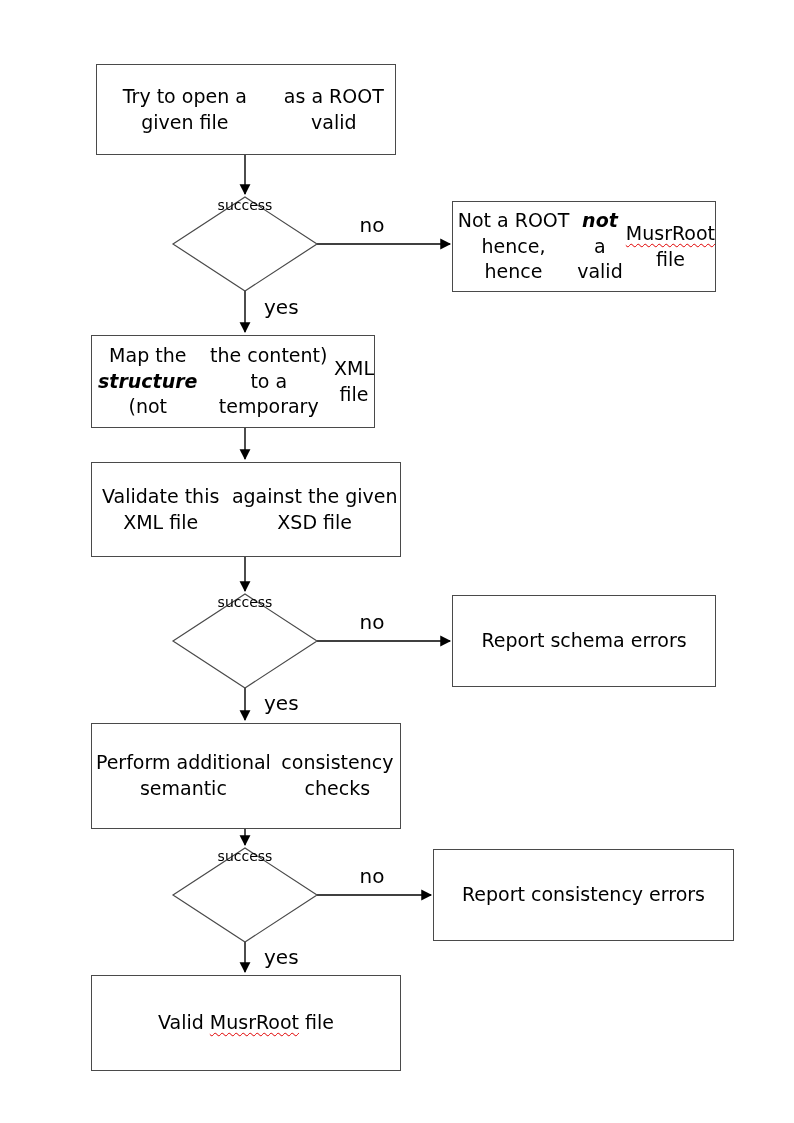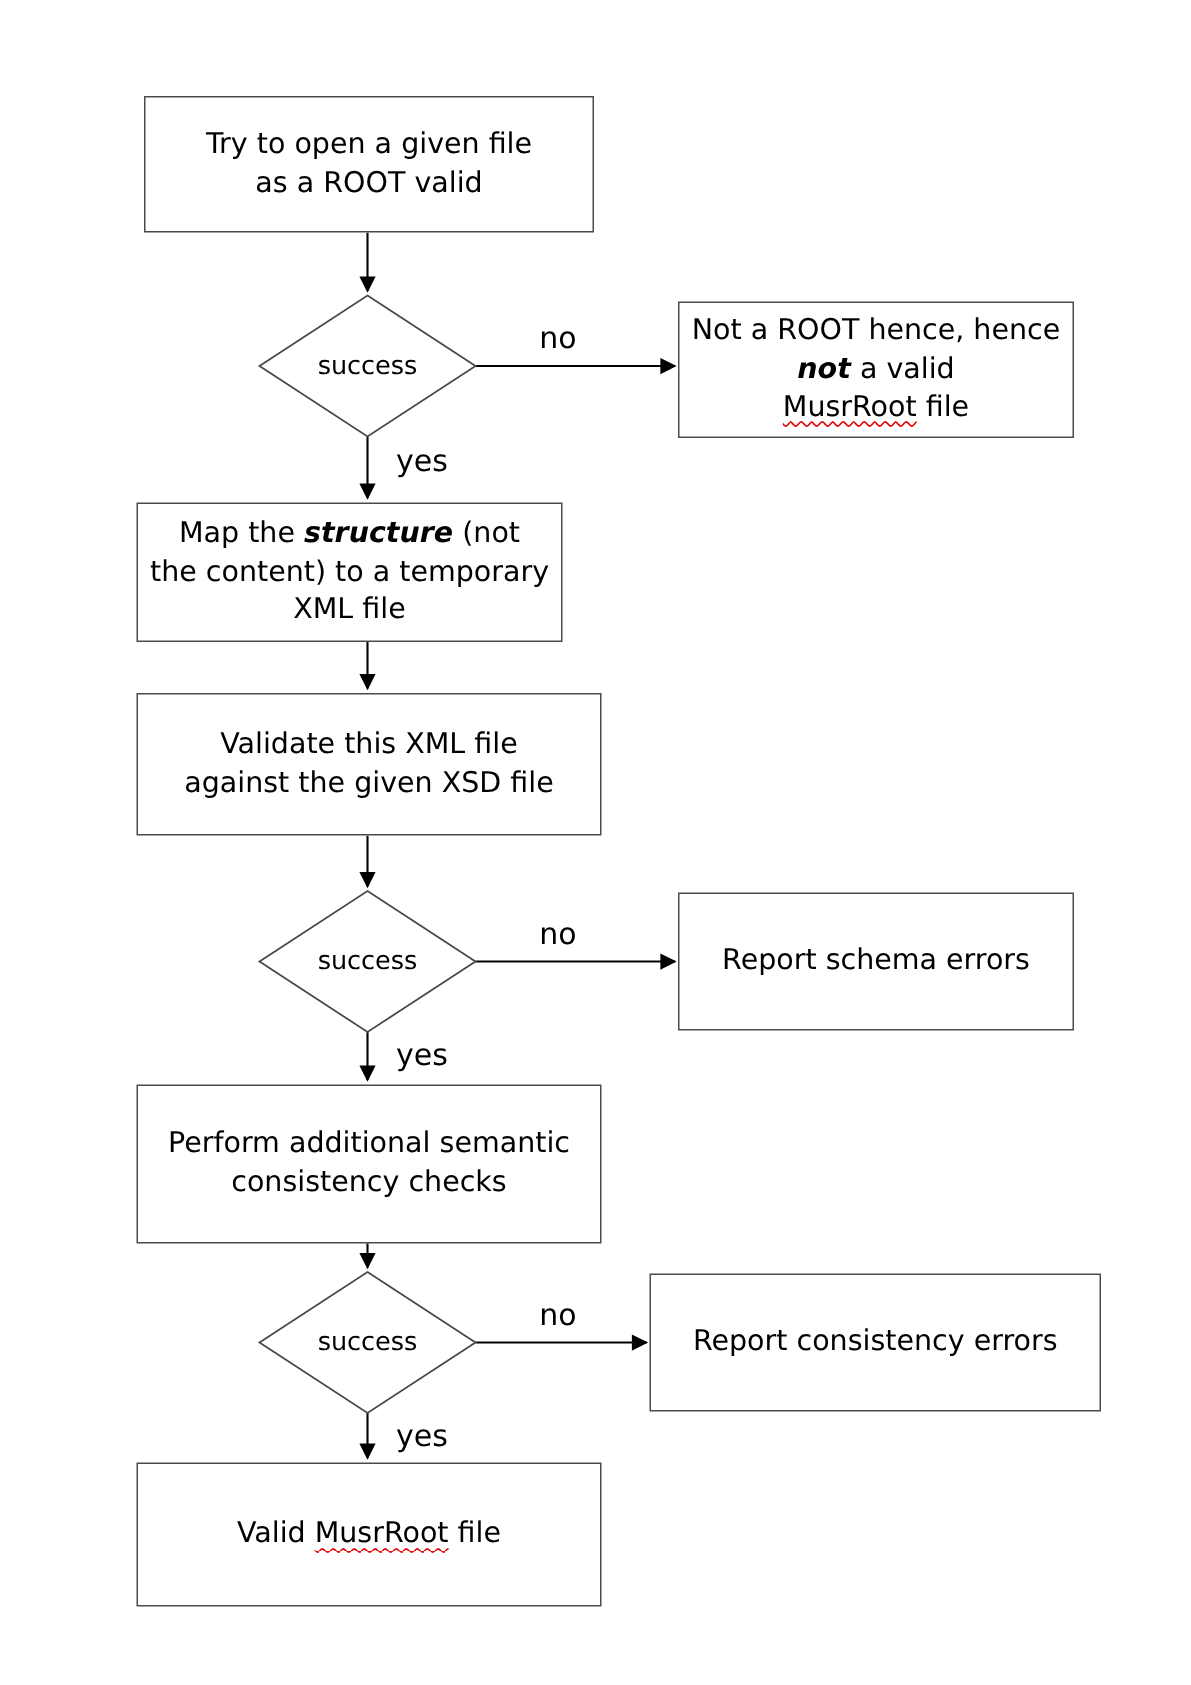--- a/index.html
+++ b/index.html
@@ -16,33 +16,32 @@
     position: absolute;
     left: 0; top: 0;
     pointer-events: none;
   }
   .node {
     position: absolute;
     box-sizing: border-box;
     border: 1px solid #4a4a4a;
     background: #ffffff;
     display: flex;
-    flex-direction: column;
+    flex-direction: row;
     align-items: center;
     justify-content: center;
     text-align: center;
     font-size: 19px;
     line-height: 1.35;
   }
   .diamond-label {
     position: absolute;
     display: flex;
-    align-items: center;
     justify-content: center;
-    font-size: 17px;
+    font-size: 14px;
   }
   .edge-label {
     position: absolute;
     font-size: 20px;
   }
   .edge-label.centered { text-align: center; }
   .emph { font-weight: bold; font-style: italic; }
   .spell {
     text-decoration-line: underline;
     text-decoration-style: wavy;

